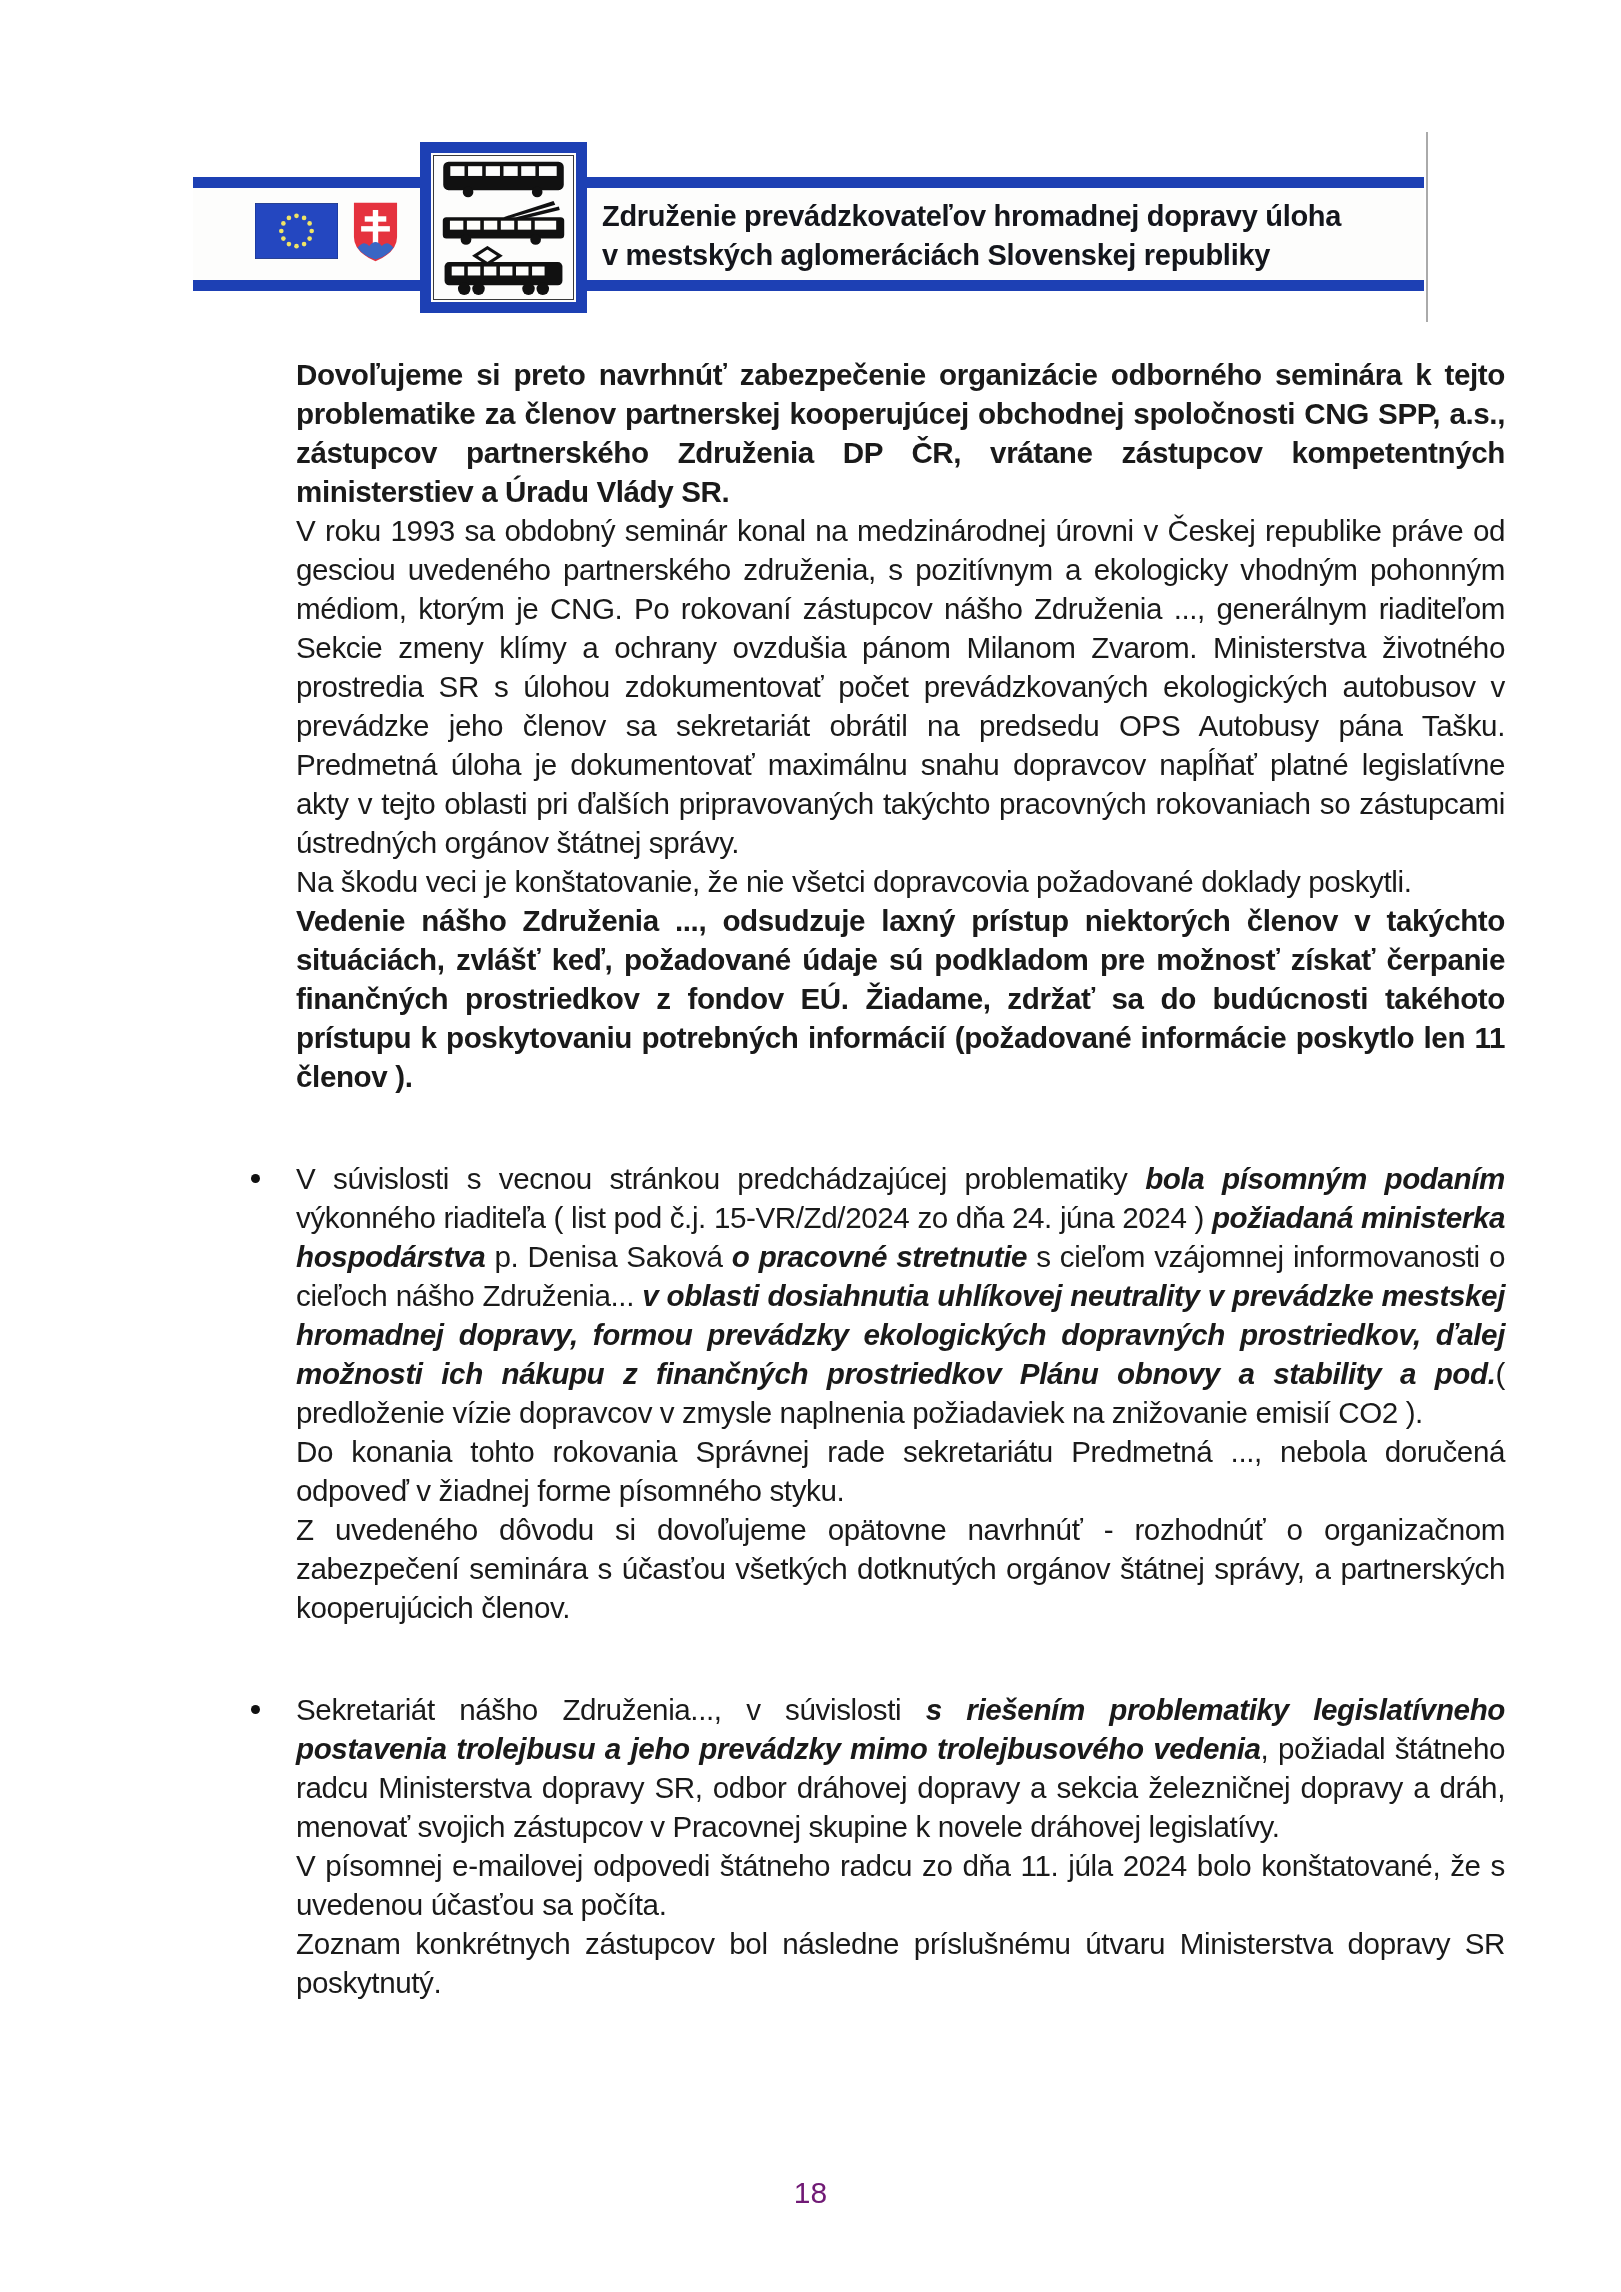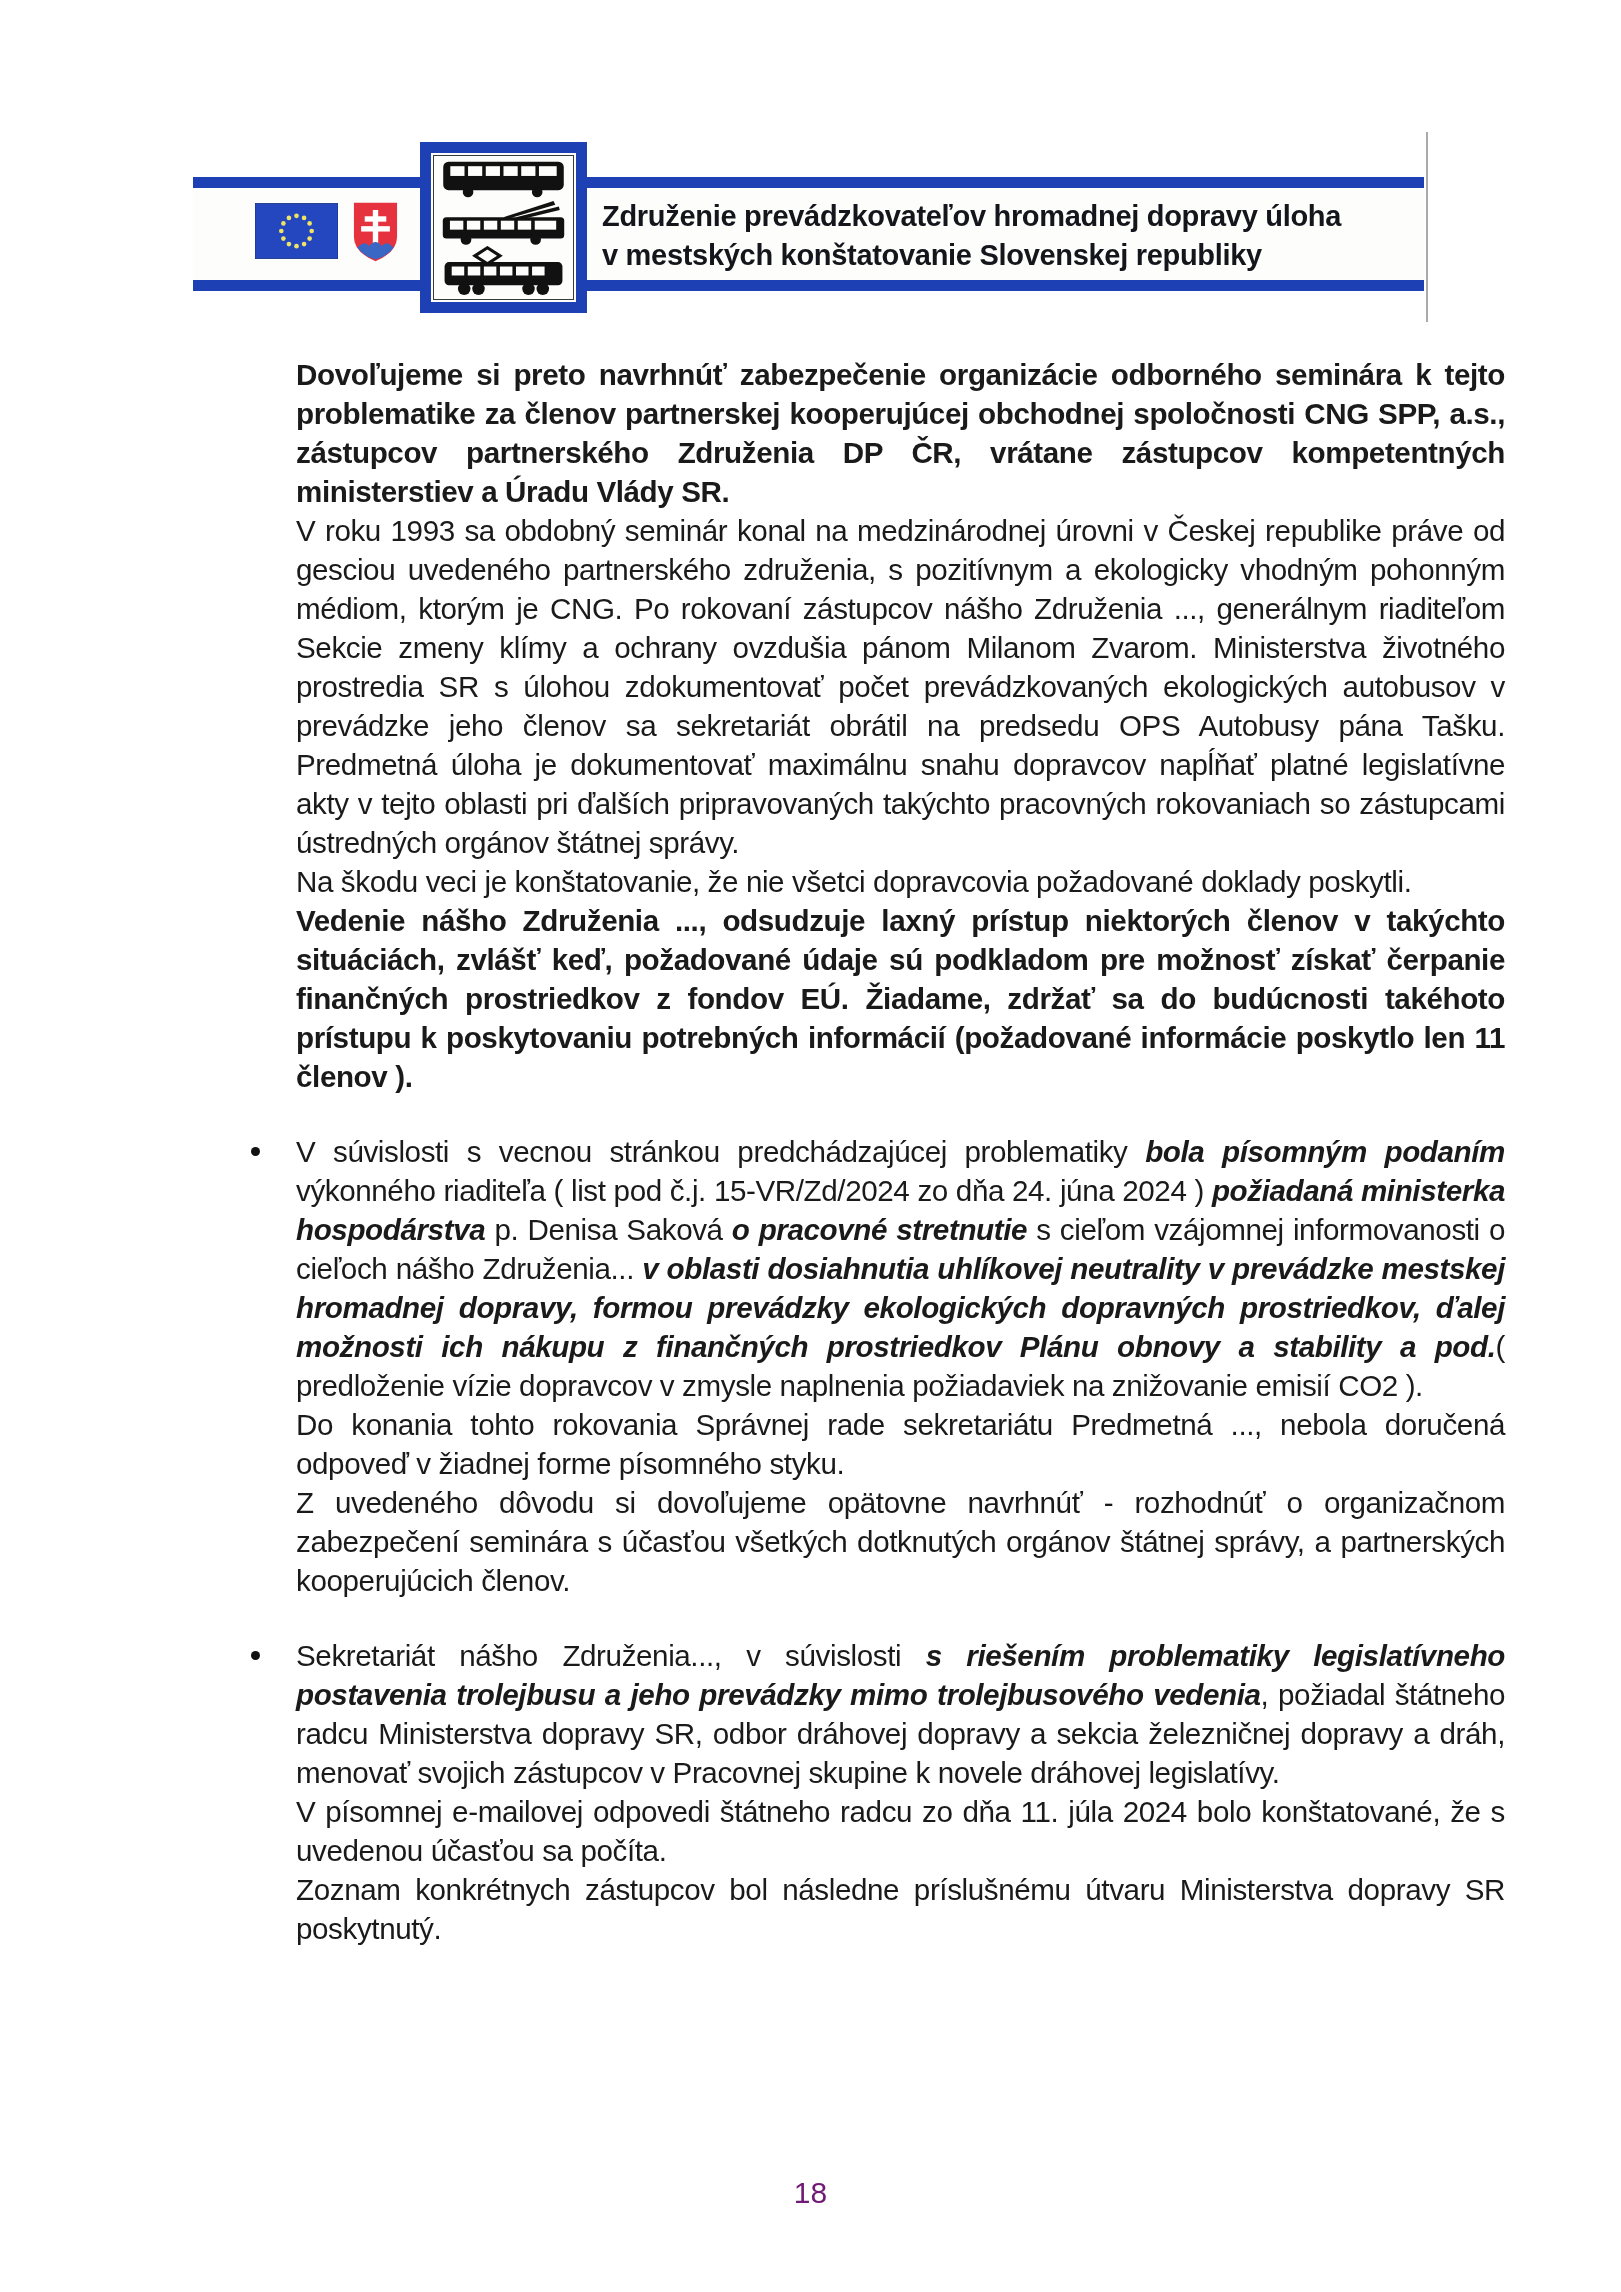--- a/index.html
+++ b/index.html
@@ -28,21 +28,21 @@
     position:absolute;left:602px;top:197px;width:806px;
     font-size:29px;line-height:39px;font-weight:bold;letter-spacing:-0.3px;color:#14161c;
   }
   .hdr-vline{position:absolute;left:1426px;top:132px;width:1.8px;height:190px;background:#aaaaaa;}
   
   .doc{
     position:absolute;left:296px;top:355px;width:1209px;
     font-size:29.6px;line-height:39px;letter-spacing:-0.4px;text-align:justify;
   }
   .para{position:relative;}
-  .para.gap{margin-top:36px;}
+  .para.gap{margin-top:63px;}
   .dot{
     position:absolute;left:-45px;top:15px;width:9px;height:9px;border-radius:50%;
     background:#111111;
   }
   .run-regular{font-weight:400;font-style:normal;}
   .run-bold{font-weight:700;font-style:normal;}
   .run-bold-italic{font-weight:700;font-style:italic;}
   
   .page-num{
     position:absolute;left:0;right:0;top:2176px;text-align:center;
@@ -138,21 +138,21 @@
             <circle cx="42" cy="48" r="7"></circle>
           <circle cx="98" cy="48" r="7"></circle>
             <circle cx="114" cy="48" r="7"></circle>
         </svg>
       </span>
     </div>
   </div>
 
   <div class="hdr-title">
     <div>Združenie prevádzkovateľov hromadnej dopravy úloha</div>
-    <div>v mestských konštatovanie Slovenskej republiky</div>
+    <div>v mestských aglomeráciách Slovenskej republiky</div>
   </div>
 
   <div class="hdr-vline"></div>
 </div>
 
 <div class="doc">
     <div class="para"><span class="run-bold">Dovoľujeme si preto navrhnúť zabezpečenie organizácie odborného seminára k tejto problematike za členov partnerskej kooperujúcej obchodnej spoločnosti CNG SPP, a.s., zástupcov partnerského Združenia DP ČR, vrátane zástupcov kompetentných ministerstiev a Úradu Vlády SR.</span></div>
     <div class="para"><span class="run-regular">V roku 1993 sa obdobný seminár konal na medzinárodnej úrovni v Českej republike  práve od gesciou uvedeného partnerského združenia, s pozitívnym a ekologicky  vhodným pohonným médiom, ktorým je CNG. Po rokovaní zástupcov nášho Združenia ..., generálnym riaditeľom Sekcie zmeny klímy a ochrany ovzdušia pánom  Milanom Zvarom. Ministerstva životného prostredia SR s úlohou zdokumentovať počet prevádzkovaných ekologických autobusov v prevádzke jeho členov sa sekretariát obrátil na predsedu OPS Autobusy pána Tašku. Predmetná úloha je dokumentovať maximálnu snahu dopravcov napĺňať platné legislatívne akty v tejto oblasti pri ďalších pripravovaných takýchto pracovných rokovaniach so zástupcami ústredných orgánov štátnej správy.</span></div>
     <div class="para"><span class="run-regular">Na škodu veci je konštatovanie, že nie všetci dopravcovia požadované doklady poskytli.</span></div>
     <div class="para"><span class="run-bold">Vedenie nášho Združenia ..., odsudzuje laxný prístup niektorých členov v takýchto situáciách, zvlášť keď, požadované údaje sú podkladom pre možnosť  získať čerpanie finančných prostriedkov z fondov EÚ. Žiadame, zdržať sa do budúcnosti takéhoto prístupu k poskytovaniu potrebných informácií (požadované informácie poskytlo len 11 členov ).</span></div>

